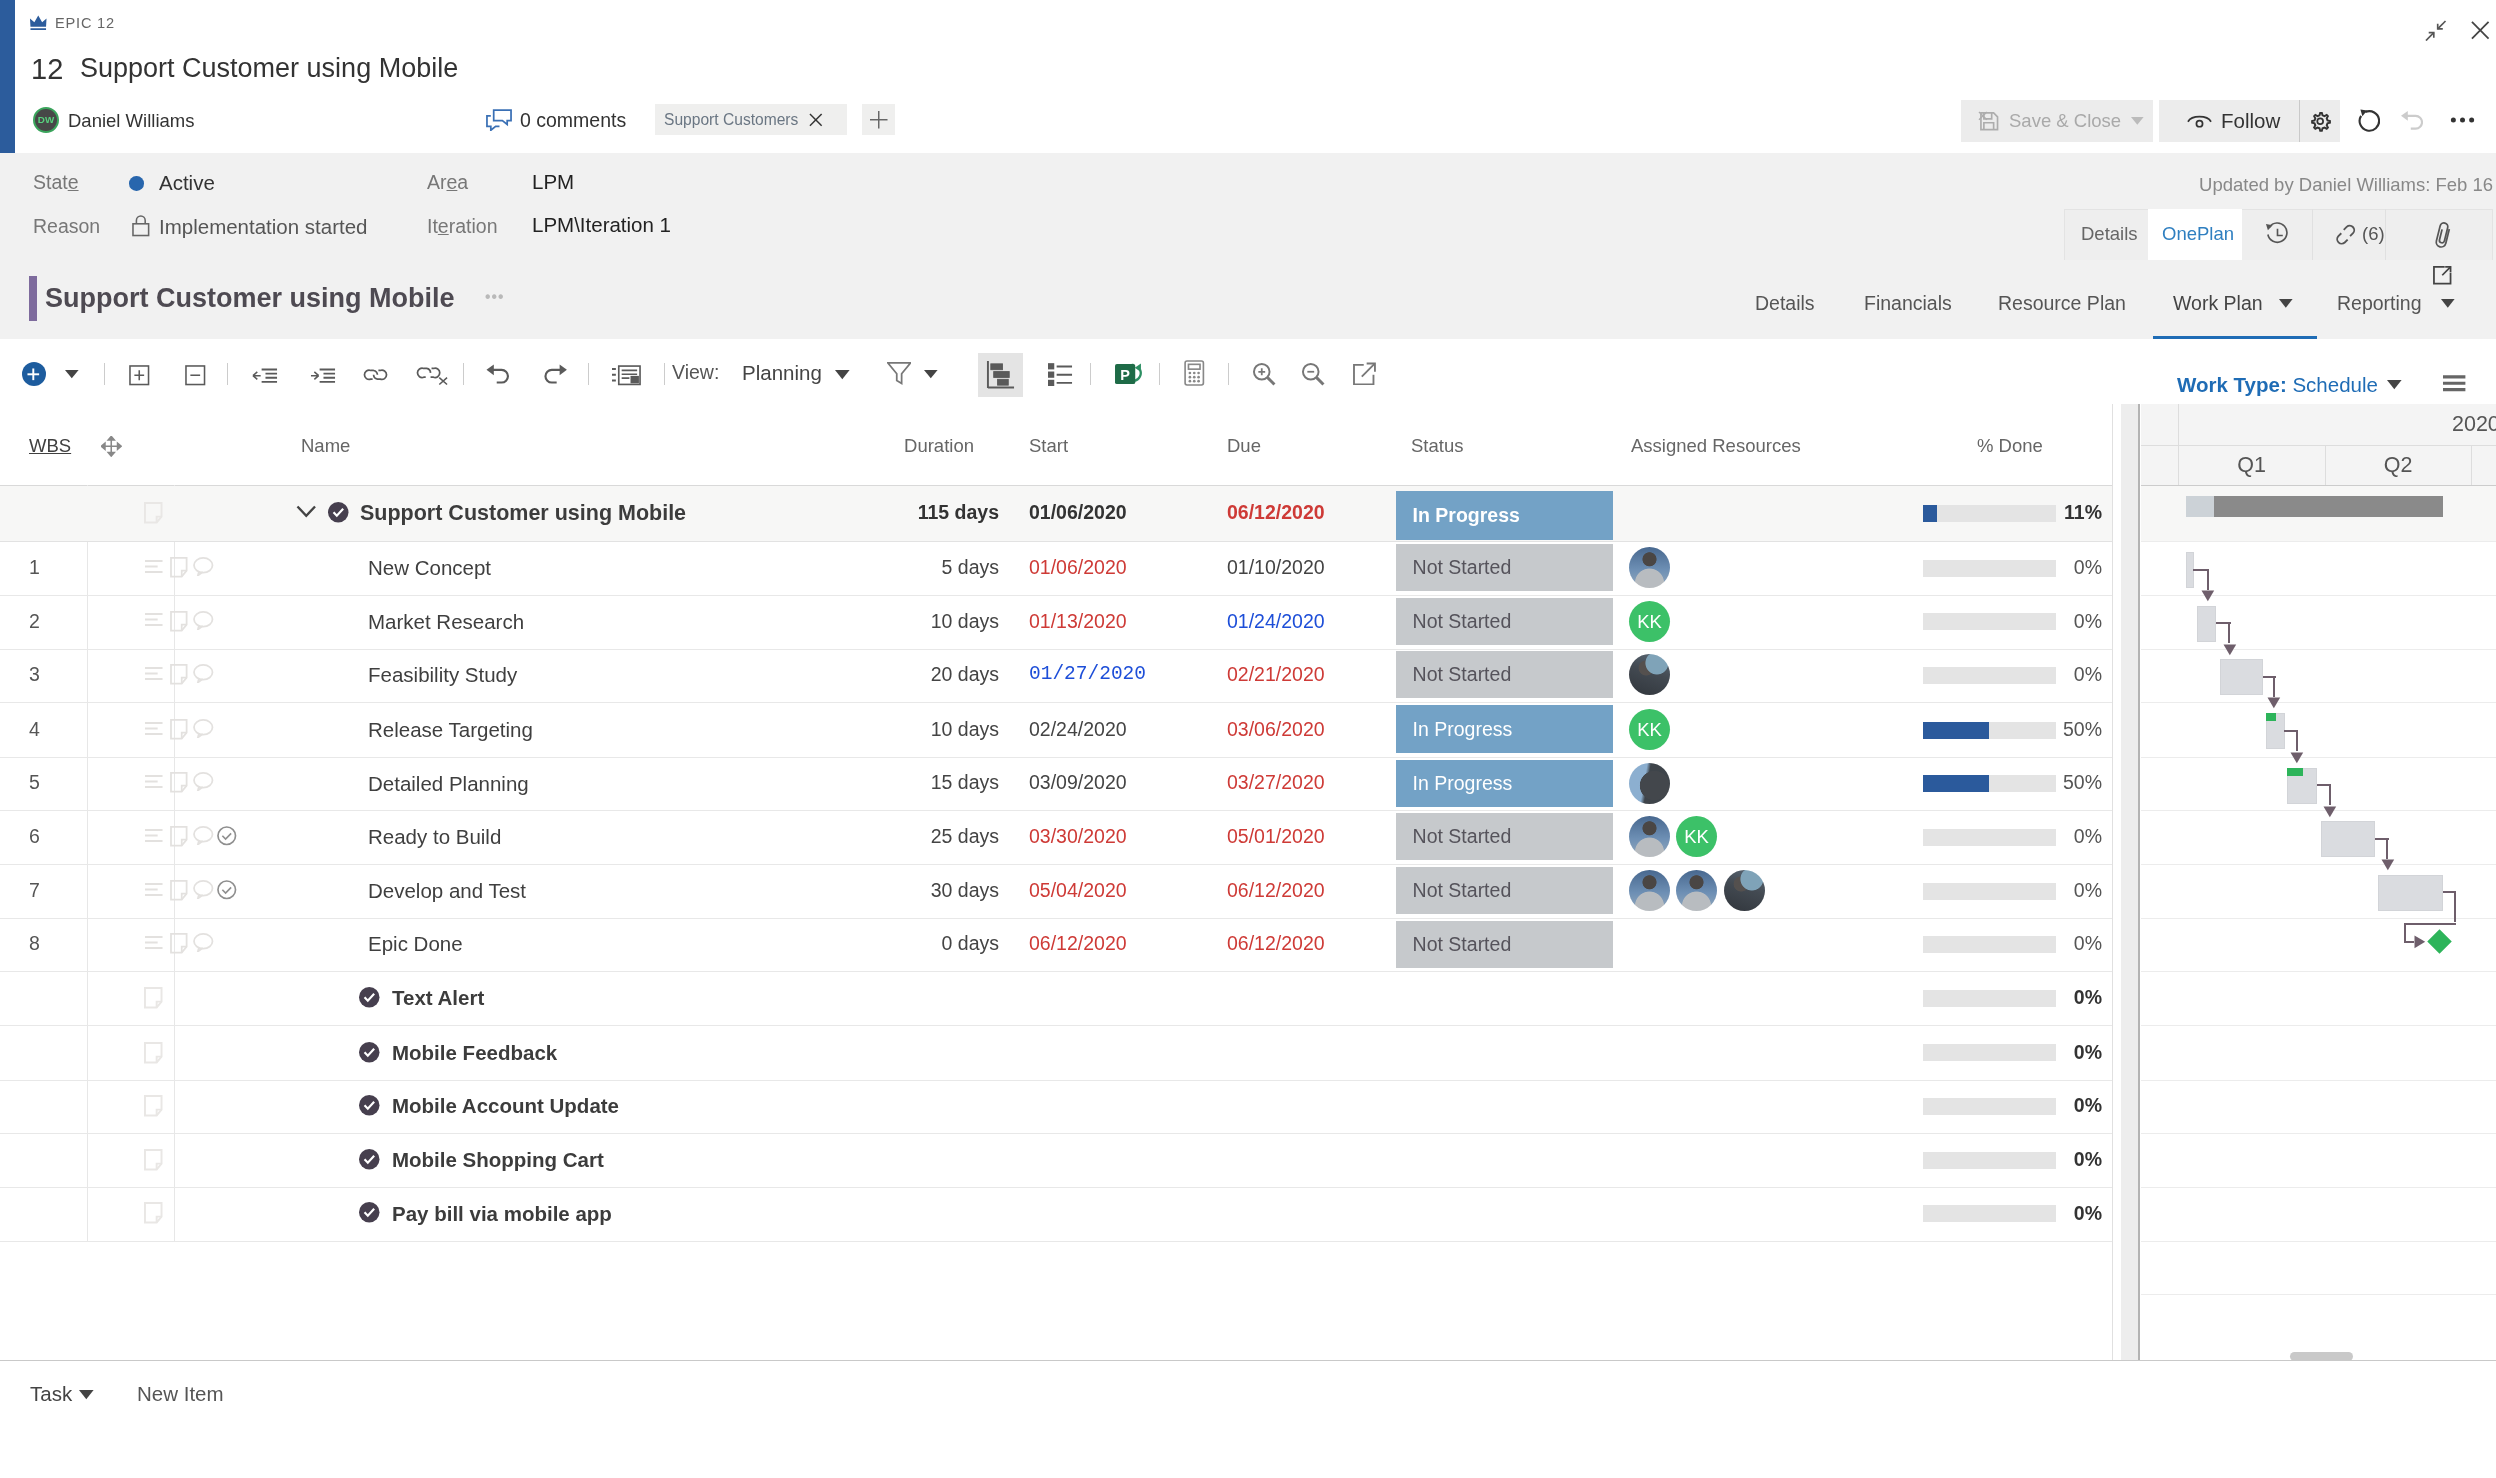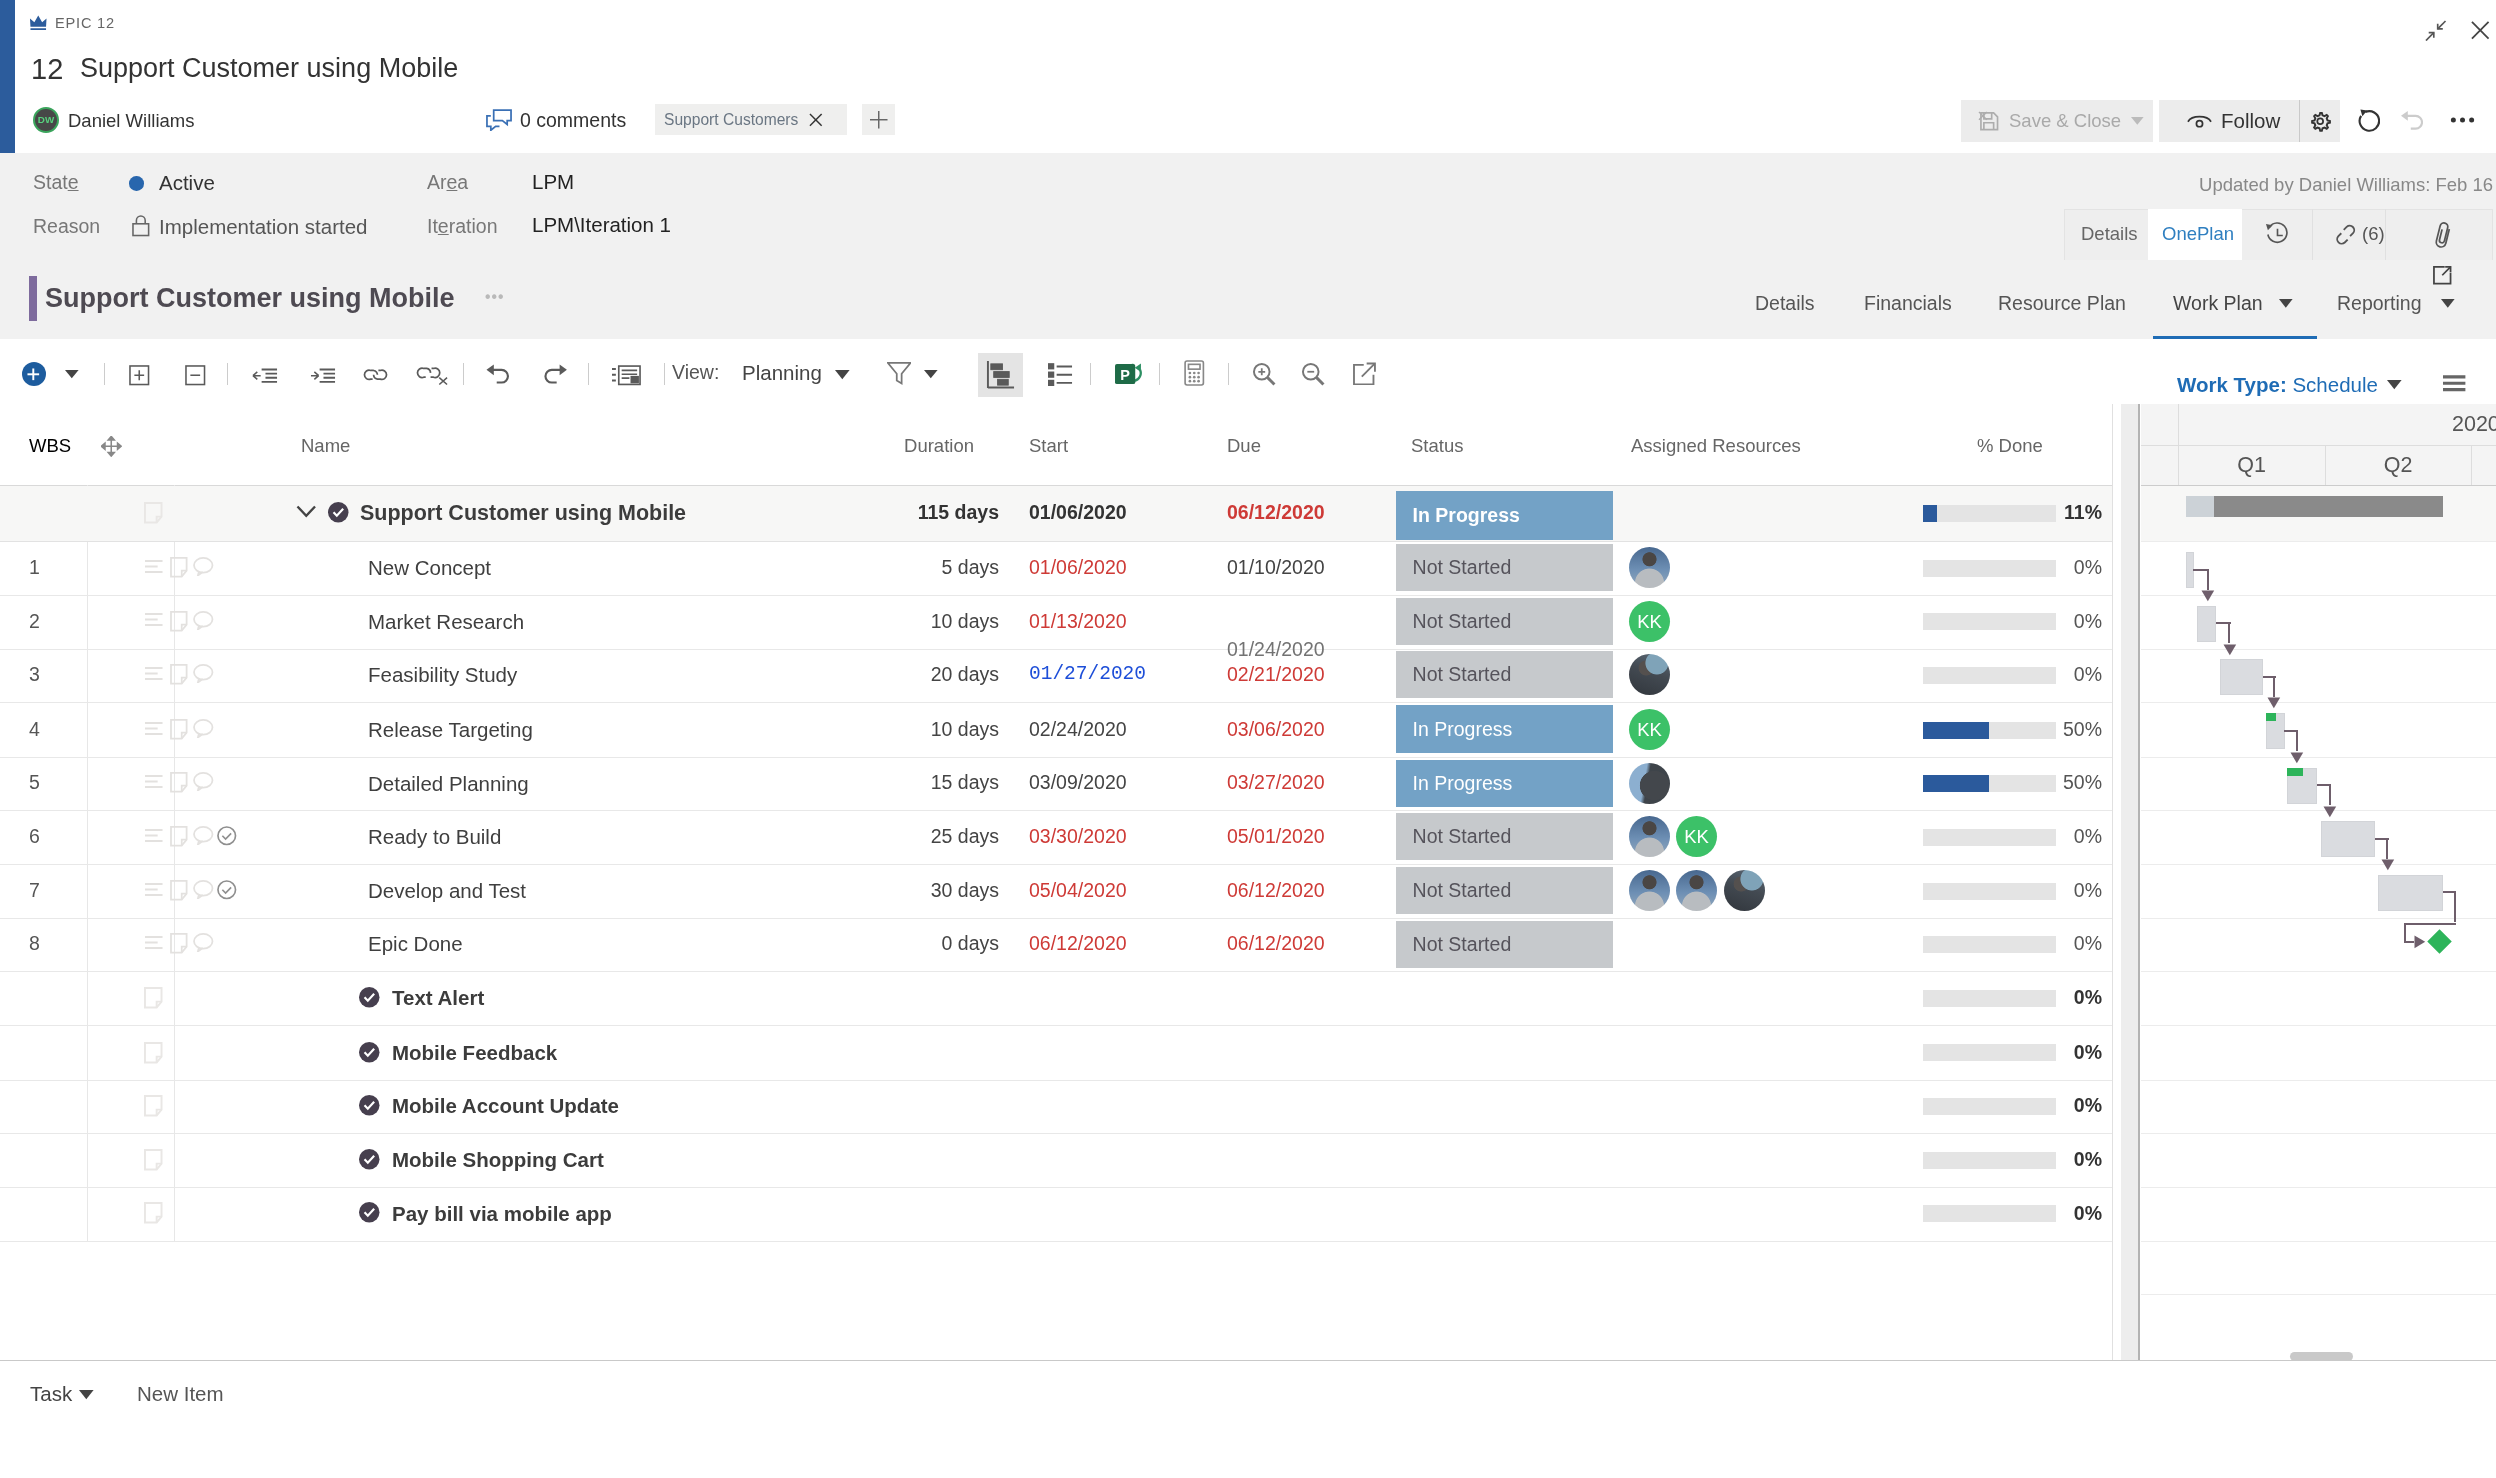--- a/index.html
+++ b/index.html
@@ -314,21 +314,21 @@
   </svg>
 <div style="position:absolute;left:2177px;top:369px;font-size:20.5px;color:#1f6cb5;font-weight:400;white-space:nowrap;line-height:31px;"><b>Work Type:</b> <span style="font-weight:400">Schedule</span></div>
 <svg style="position:absolute;left:2386px;top:379px;" width="16.6" height="11.7" viewBox="0 0 17 12">
     <path d="M1 1 L8.5 10.5 L16 1 Z" fill="#444"></path>
   </svg>
 <svg style="position:absolute;left:2442px;top:374px;" width="24.4" height="18.5" viewBox="0 0 25 19">
     <g stroke="#666" stroke-width="3.2">
       <path d="M1 3 H24 M1 9.5 H24 M1 16 H24"></path>
     </g>
   </svg>
-<div style="position:absolute;left:29px;top:432px;font-size:18.5px;color:#000000;font-weight:400;white-space:nowrap;line-height:27px;">WBS</div>
+<div style="position:absolute;left:29px;top:432px;font-size:18.5px;color:#404040;font-weight:400;white-space:nowrap;line-height:27px;text-decoration:underline;">WBS</div>
 <svg style="position:absolute;left:101px;top:436px;" width="20.5" height="20.5" viewBox="0 0 21 21">
     <g stroke="#888" stroke-width="1.7" fill="#888">
       <path d="M10.5 0.5 L13.5 4 H7.5 Z M10.5 20.5 L13.5 17 H7.5 Z M0.5 10.5 L4 7.5 V13.5 Z M20.5 10.5 L17 7.5 V13.5 Z"></path>
       <path d="M10.5 3 V18 M3 10.5 H18" stroke-width="1.6" fill="none"></path>
     </g>
   </svg>
 <div style="position:absolute;left:301px;top:432px;font-size:18.5px;color:#666;font-weight:400;white-space:nowrap;line-height:27px;">Name</div>
 <div style="position:absolute;right:1523px;top:432px;font-size:18.5px;color:#666;font-weight:400;white-space:nowrap;line-height:27px;">Duration</div>
 <div style="position:absolute;left:1029px;top:432px;font-size:18.5px;color:#666;font-weight:400;white-space:nowrap;line-height:27px;">Start</div>
 <div style="position:absolute;left:1227px;top:432px;font-size:18.5px;color:#666;font-weight:400;white-space:nowrap;line-height:27px;">Due</div>
@@ -404,21 +404,21 @@
   </svg>
 <svg style="position:absolute;left:193px;top:611px;" width="20.5" height="18.5" viewBox="0 0 21 19">
     <g fill="none" stroke="#e3e1df" stroke-width="1.8">
       <ellipse cx="10.5" cy="8.5" rx="9.5" ry="7.5"></ellipse>
       <path d="M6 15 L5 19 L10 15.5"></path>
     </g>
   </svg>
 <div style="position:absolute;left:368px;top:606px;font-size:20.5px;color:#3f3f3f;font-weight:400;white-space:nowrap;line-height:31px;">Market Research</div>
 <div style="position:absolute;right:1498px;top:607px;font-size:19.5px;color:#444;font-weight:400;white-space:nowrap;line-height:29px;">10 days</div>
 <div style="position:absolute;left:1029px;top:607px;font-size:19.5px;color:#ce3a36;font-weight:400;white-space:nowrap;line-height:29px;">01/13/2020</div>
-<div style="position:absolute;left:1227px;top:607px;font-size:19.5px;color:#737373;font-weight:400;white-space:nowrap;line-height:29px;margin-top:28px;">01/24/2020</div>
+<div style="position:absolute;left:1227px;top:607px;font-size:19.5px;color:#1d4ed8;font-weight:400;white-space:nowrap;line-height:29px;">01/24/2020</div>
 <div style="position:absolute;left:1396px;top:598px;width:217px;height:47px;background:#c6c9cc;color:#55535b;font-size:19.5px;font-weight:400;line-height:47px;padding-left:16.6px;">Not Started</div>
 <div style="position:absolute;left:1629px;top:601px;width:41px;height:41px;border-radius:50%;background:#3cc168;color:#fff;font-size:18.5px;text-align:center;line-height:41px;">KK</div>
 <div style="position:absolute;left:1923px;top:613px;width:133px;height:16.6px;background:#e4e4e4;"></div>
 <div style="position:absolute;right:395px;top:607px;font-size:19.5px;color:#555;font-weight:400;white-space:nowrap;line-height:29px;">0%</div>
 <div class="hline" style="left:0px;top:702px;width:2112px;background:#e8e8e8;"></div>
 <div style="position:absolute;left:29px;top:660px;font-size:19.5px;color:#555;font-weight:400;white-space:nowrap;line-height:29px;">3</div>
 <svg style="position:absolute;left:144px;top:666px;" width="19.5" height="17.6" viewBox="0 0 20 18">
     <g stroke="#e3e1df" stroke-width="2" fill="none">
       <path d="M1 2 H19 M1 7.7 H14 M1 13.4 H19"></path>
     </g>

